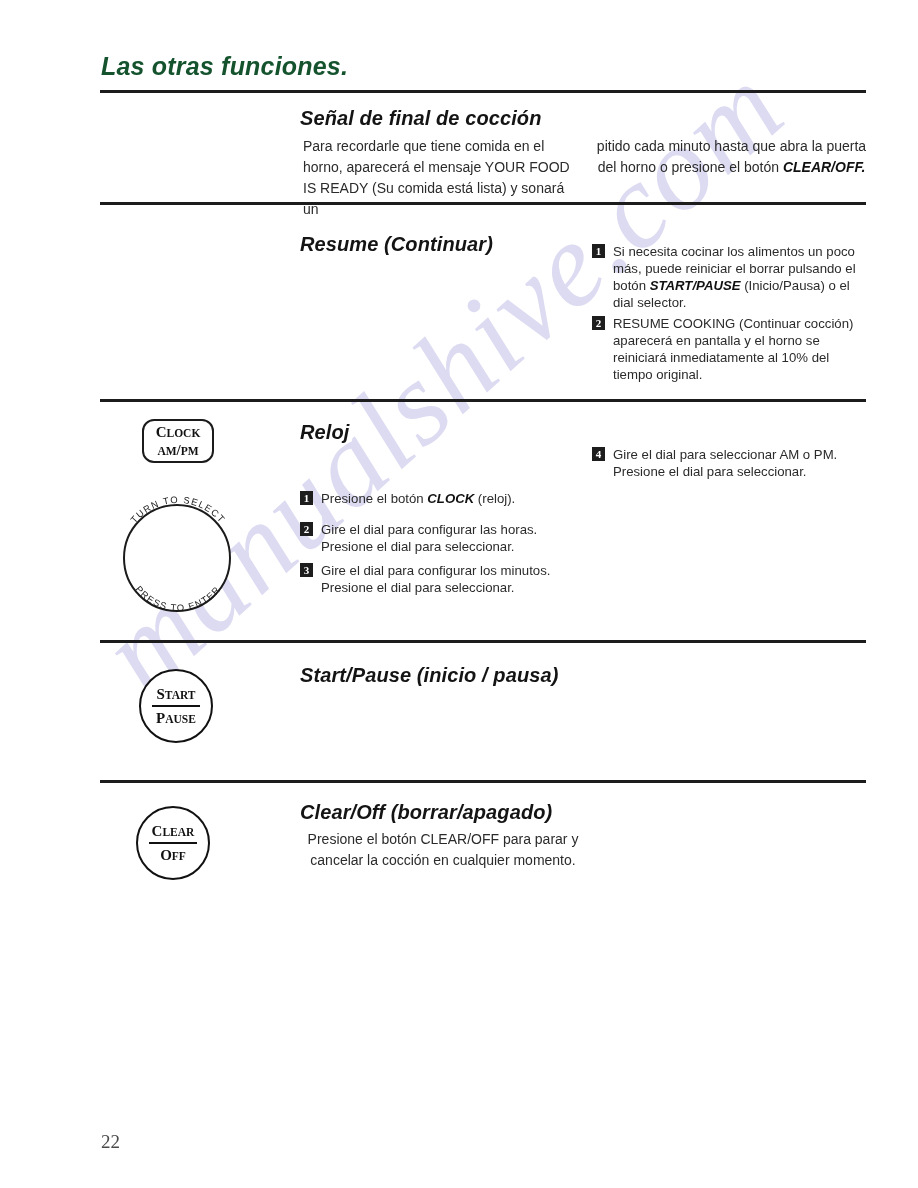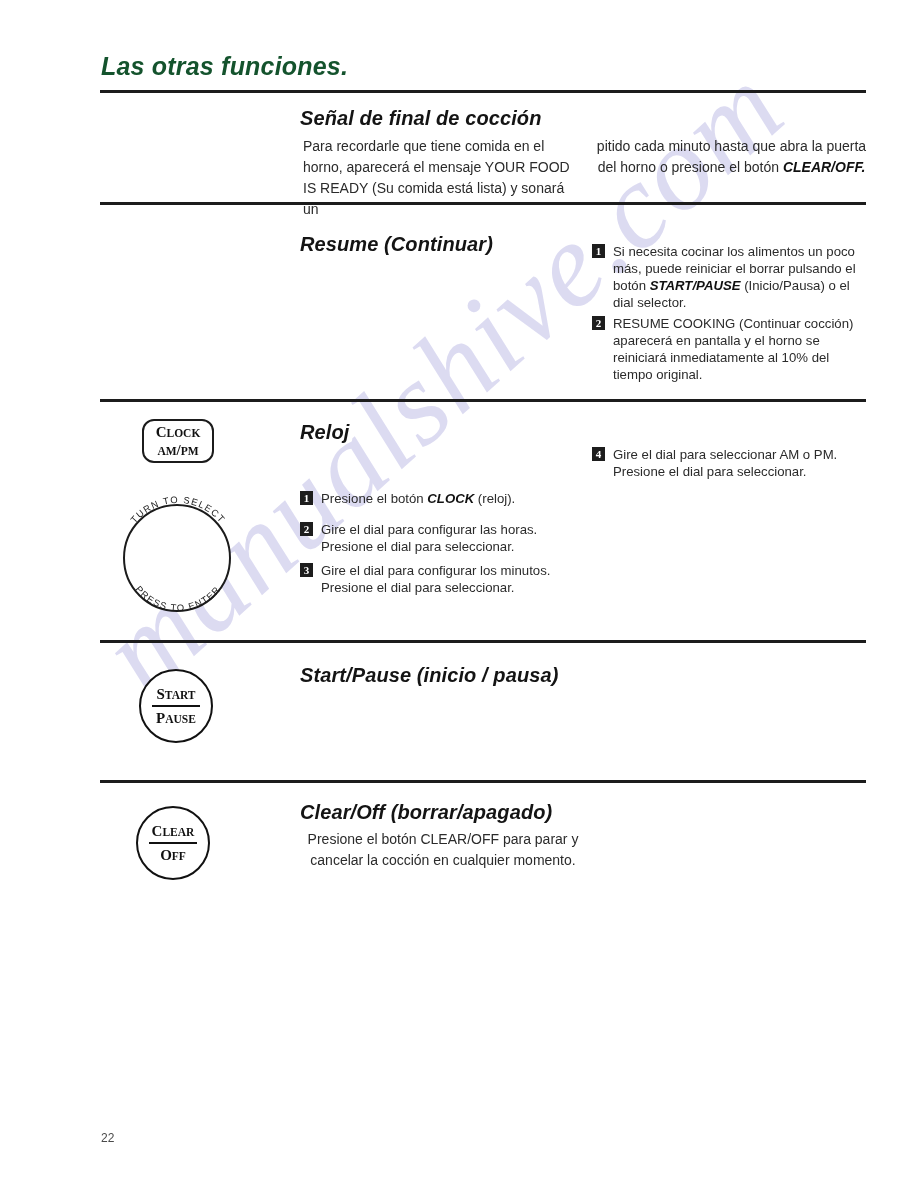--- a/index.html
+++ b/index.html
@@ -207,23 +207,24 @@
     height: 2px;
     background: #111;
     margin: 3px 0;
   }
 
   
   .page-number {
     position: absolute;
     left: 101px;
     top: 1131px;
-    font-size: 12px;
+    font-size: 19px;
     color: #4a4a4a;
     z-index: 10;
+    font-family: Liberation Serif, serif;
   }
 </style>
 </head>
 <body>
 
 <div id="page">
 
   <div class="watermark">
     <span>manualshive.com</span>
   </div>

